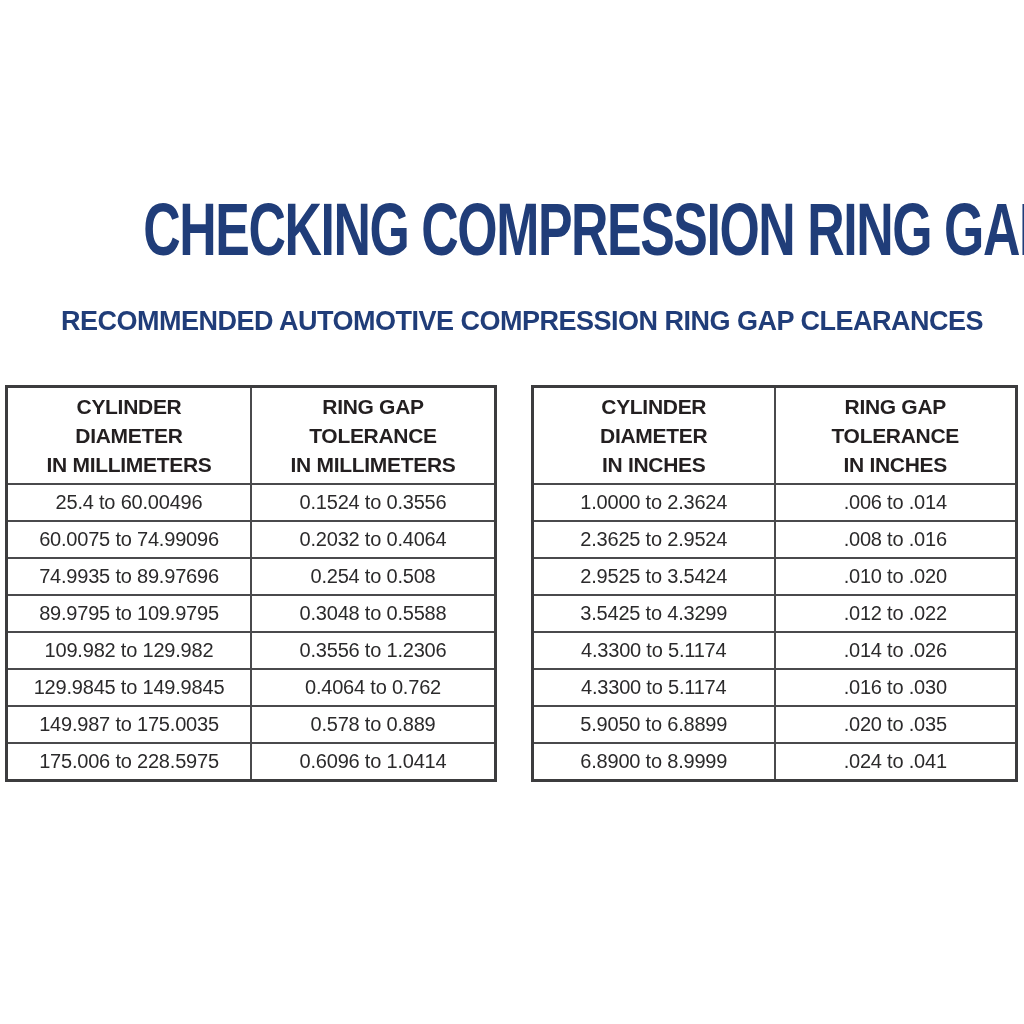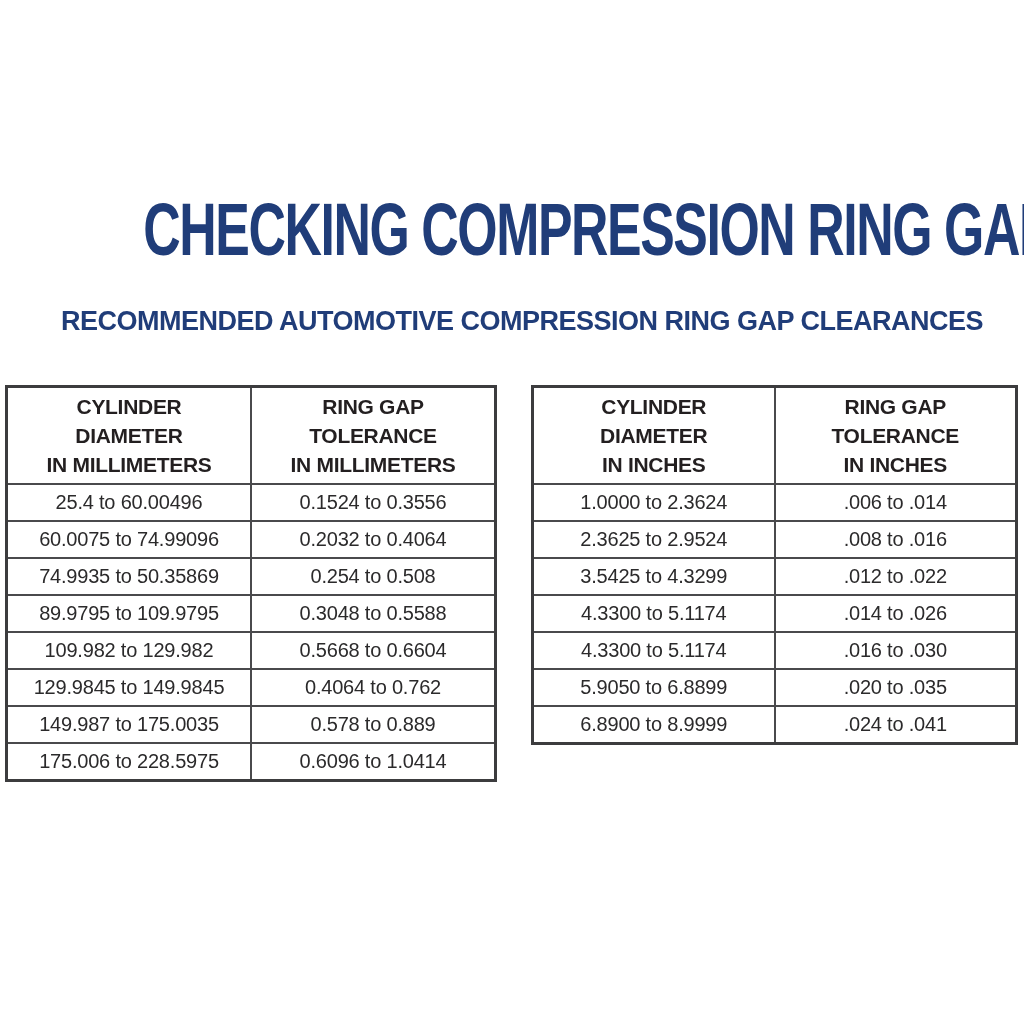--- a/index.html
+++ b/index.html
@@ -121,30 +121,30 @@
         <tbody>
           <tr>
             <td>25.4 to 60.00496</td>
             <td>0.1524 to 0.3556</td>
           </tr>
           <tr>
             <td>60.0075 to 74.99096</td>
             <td>0.2032 to 0.4064</td>
           </tr>
           <tr>
-            <td>74.9935 to 50.35869</td>
+            <td>74.9935 to 89.97696</td>
             <td>0.254 to 0.508</td>
           </tr>
           <tr>
             <td>89.9795 to 109.9795</td>
             <td>0.3048 to 0.5588</td>
           </tr>
           <tr>
             <td>109.982 to 129.982</td>
-            <td>0.5668 to 0.6604</td>
+            <td>0.3556 to 1.2306</td>
           </tr>
           <tr>
             <td>129.9845 to 149.9845</td>
             <td>0.4064 to 0.762</td>
           </tr>
           <tr>
             <td>149.987 to 175.0035</td>
             <td>0.578 to 0.889</td>
           </tr>
           <tr>
@@ -169,20 +169,24 @@
           </tr>
         </thead>
         <tbody>
           <tr>
             <td>1.0000 to 2.3624</td>
             <td>.006 to .014</td>
           </tr>
           <tr>
             <td>2.3625 to 2.9524</td>
             <td>.008 to .016</td>
+          </tr>
+          <tr>
+            <td>2.9525 to 3.5424</td>
+            <td>.010 to .020</td>
           </tr>
           <tr>
             <td>3.5425 to 4.3299</td>
             <td>.012 to .022</td>
           </tr>
           <tr>
             <td>4.3300 to 5.1174</td>
             <td>.014 to .026</td>
           </tr>
           <tr>

